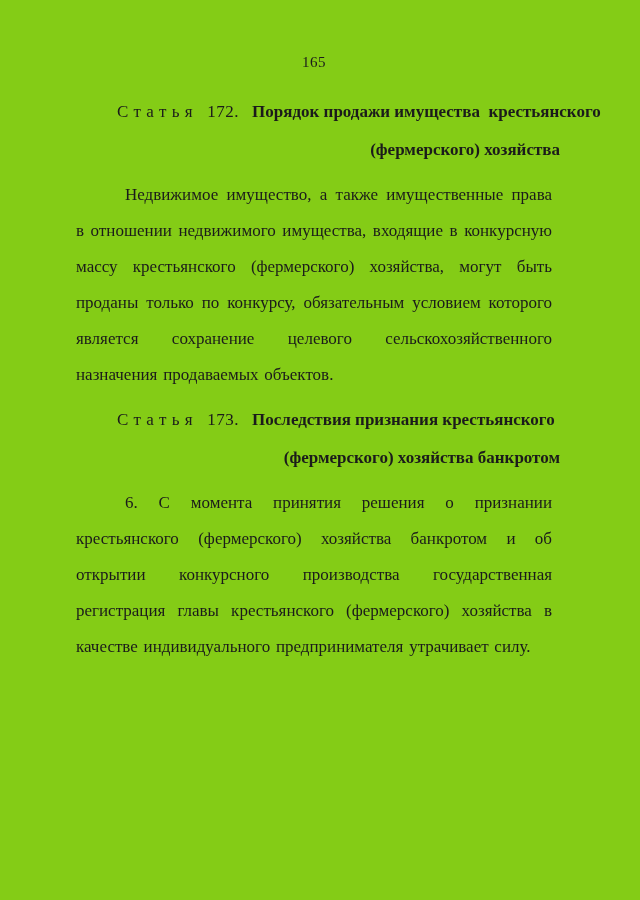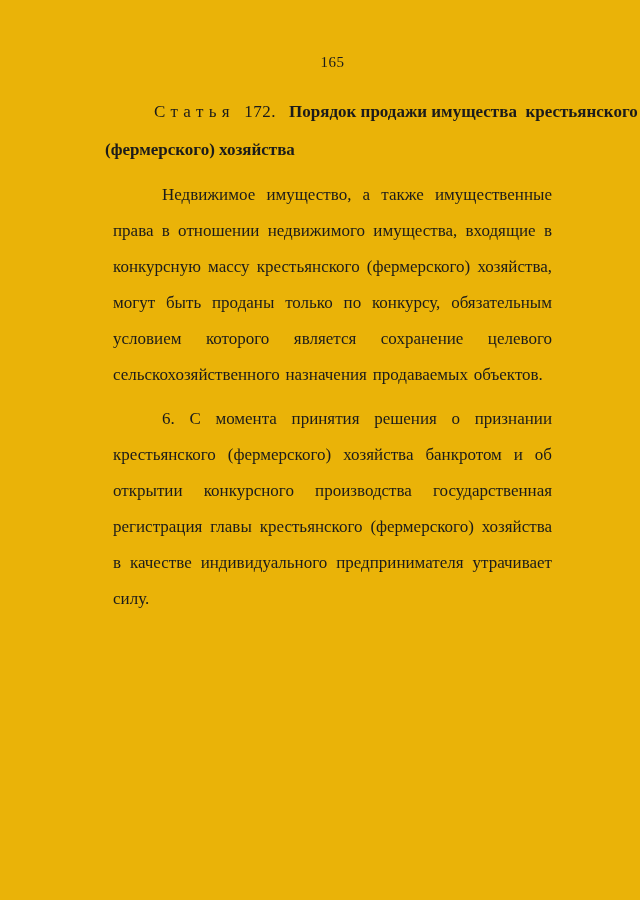--- a/index.html
+++ b/index.html
@@ -11,22 +11,22 @@
     width: 640px;
     height: 900px;
     overflow: hidden;
     font-family: "Liberation Serif", serif;
     color: #1b1b1b;
   }
   .page {
     box-sizing: border-box;
     width: 640px;
     height: 900px;
-    padding: 52px 80px 0 105px;
-    background: #eab308;
+    padding: 52px 80px 0 68px;
+    background: #84cc16;
   }
   .page-number {
     text-align: center;
     font-size: 15px;
     line-height: 20px;
     letter-spacing: 0.5px;
   }
   .article-heading {
     margin: 0;
     font-size: 17px;
@@ -46,21 +46,21 @@
     font-weight: normal;
   }
   .article-title {
     font-weight: bold;
     white-space: pre;
   }
   .heading-line1 .article-title {
     margin-left: 13px;
   }
   .heading-line2 {
-    text-align: left;
+    text-align: right;
     font-weight: bold;
   }
   .heading-line2.shift-right {
     padding-left: 58px;
   }
   .body-para {
     margin: 8px;
     font-size: 17px;
     line-height: 36px;
     text-align: justify;
@@ -79,16 +79,22 @@
     <h2 class="article-heading">
       <div class="heading-line1">
         <span class="article-label">С т а т ь я   172.</span><span class="article-title">Порядок продажи имущества  крестьянского</span>
       </div>
       <div class="heading-line2 article-title">(фермерского) хозяйства</div>
     </h2>
     <p class="body-para">Недвижимое имущество, а также имущественные права в отношении недвижимого имущества, входящие в конкурсную массу крестьянского (фермерского) хозяйства, могут быть проданы только по конкурсу, обязательным условием которого является сохранение целевого сельскохозяйственного назначения продаваемых объектов.</p>
   </section>
 
   <section class="article article-173">
+    <h2 class="article-heading">
+      <div class="heading-line1">
+        <span class="article-label">С т а т ь я   173.</span><span class="article-title">Последствия признания крестьянского</span>
+      </div>
+      <div class="heading-line2 article-title shift-right">(фермерского) хозяйства банкротом</div>
+    </h2>
     <p class="body-para">6. С момента принятия решения о признании крестьянского (фермерского) хозяйства банкротом и об открытии конкурсного производства государственная регистрация главы крестьянского (фермерского) хозяйства в качестве индивидуального предпринимателя утрачивает силу.</p>
   </section>
 
 </div>
 
 </body></html>

